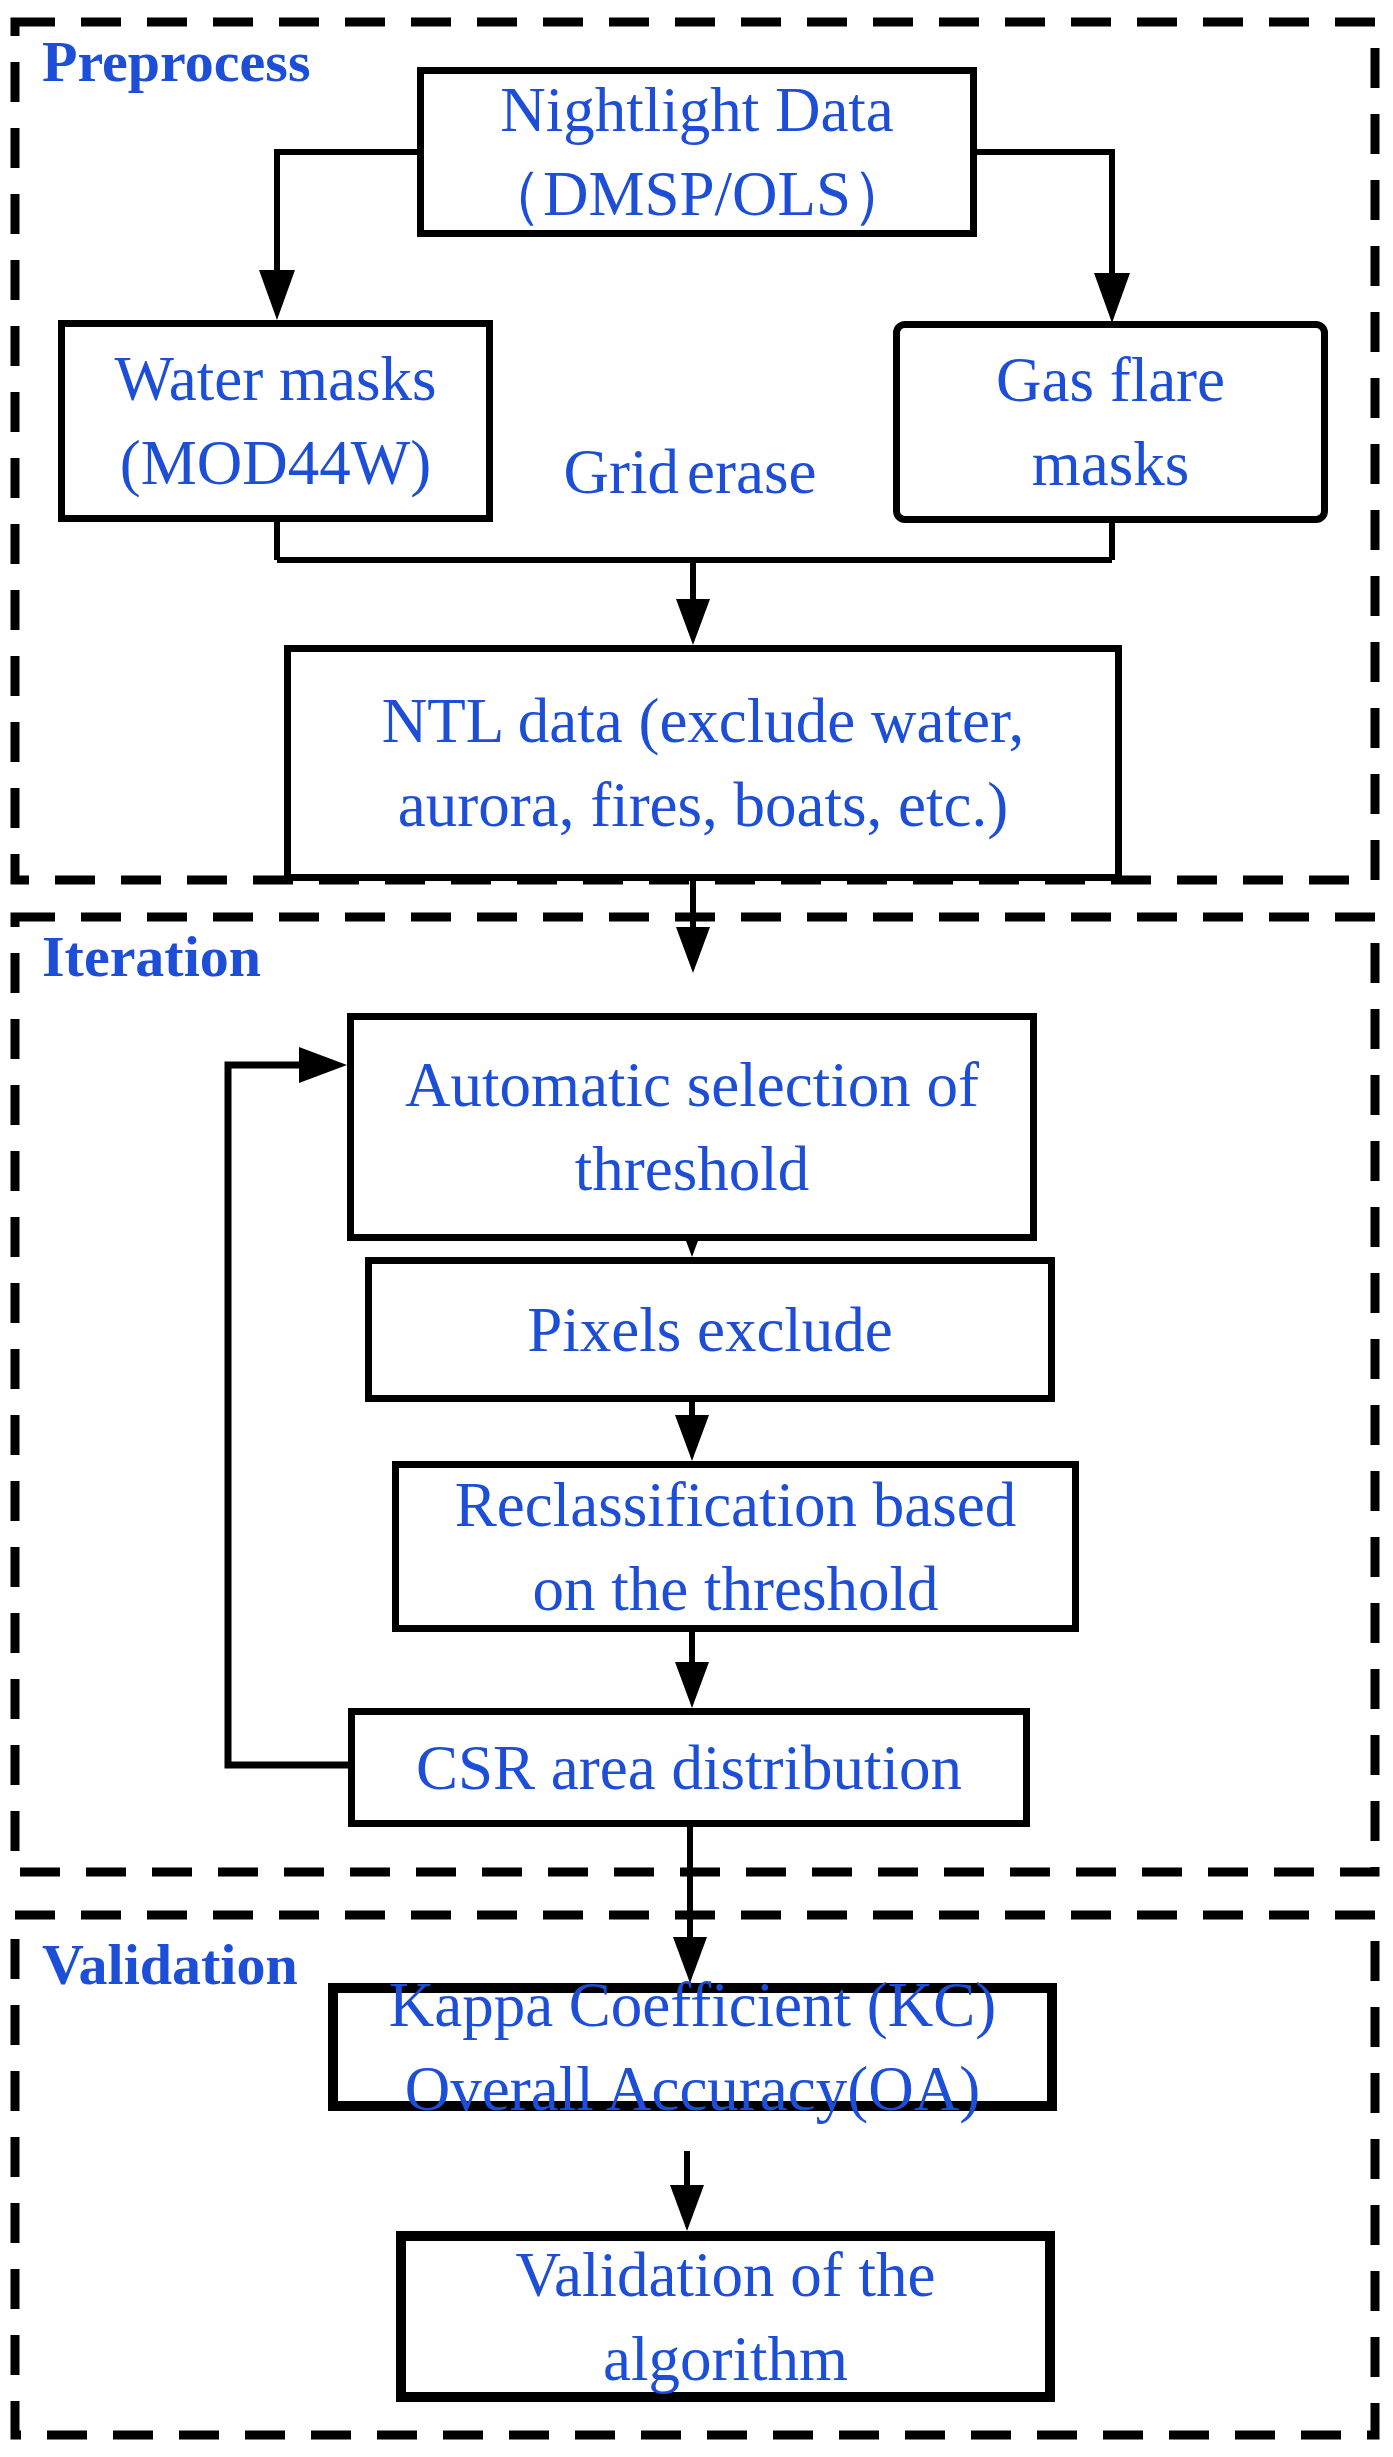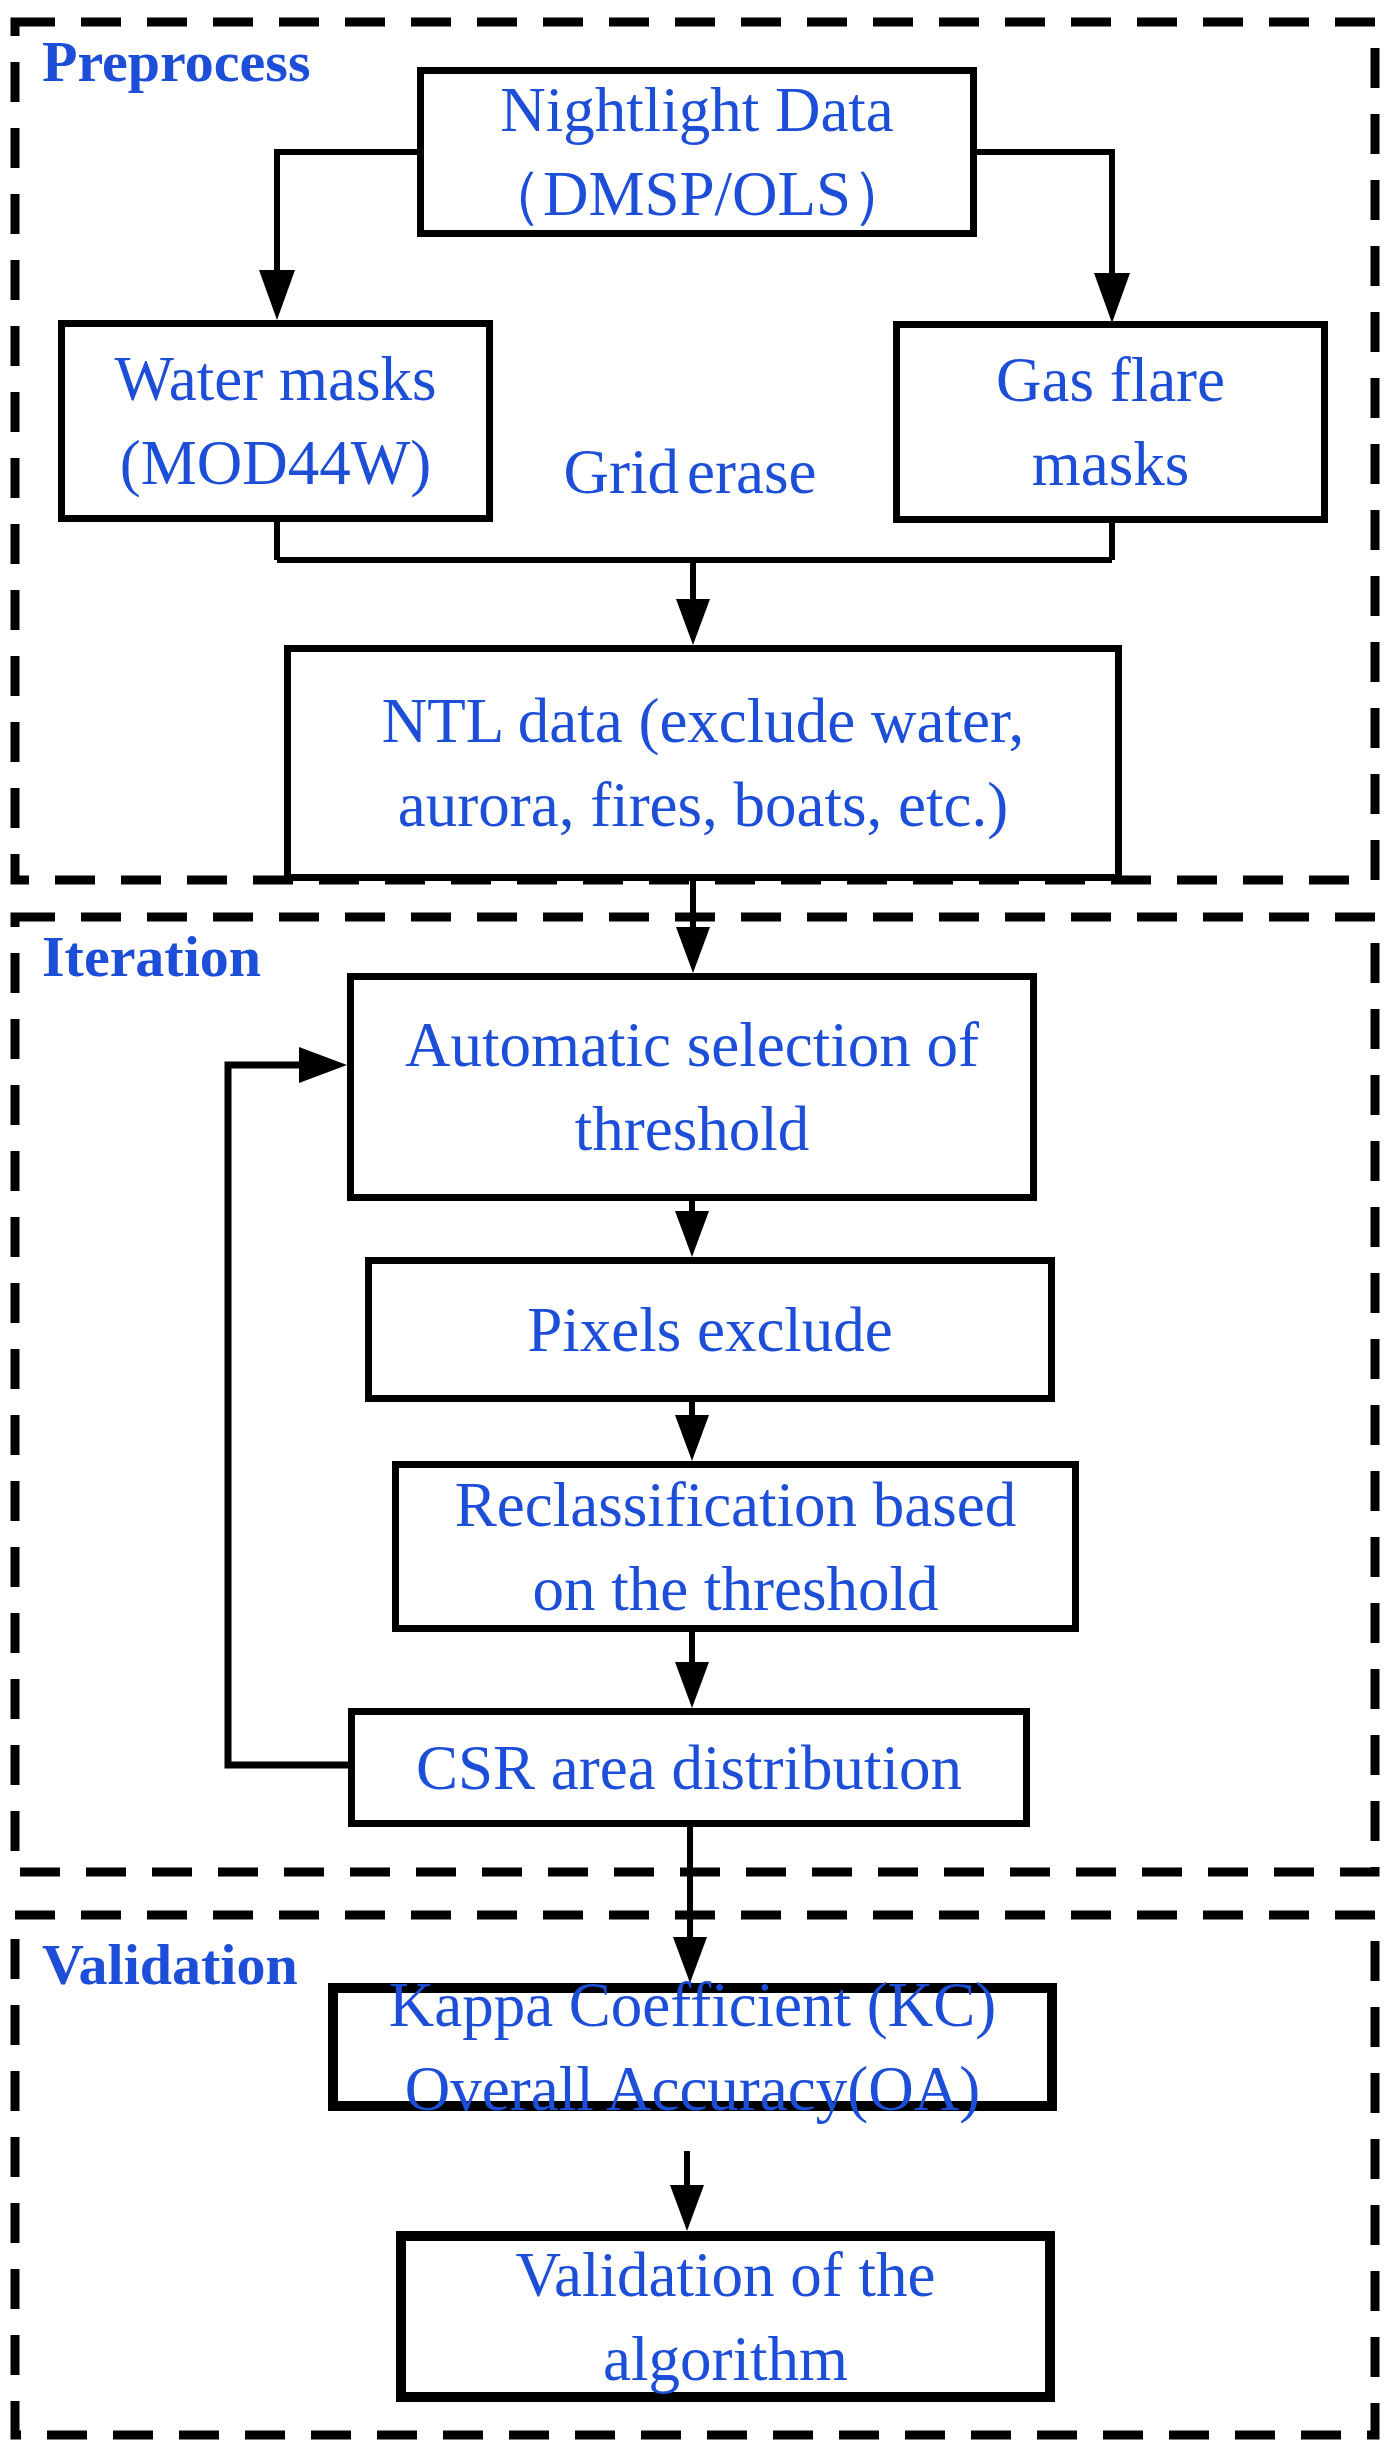--- a/index.html
+++ b/index.html
@@ -106,36 +106,36 @@
   <div class="node" style="left:417px; top:67px; width:560px; height:170px;">
     <span class="nline">Nightlight Data</span>
     <span class="nline">（DMSP/OLS）</span>
   </div>
 
   <div class="node" style="left:58px; top:320px; width:435px; height:202px;">
     <span class="nline">Water masks</span>
     <span class="nline">(MOD44W)</span>
   </div>
 
-  <div class="node" style="left:893px; top:321px; width:435px; height:202px;">
+  <div class="node" style="left:893px; top:321px; width:435px; height:202px;border-radius:12px;">
     <span class="nline">Gas flare</span>
     <span class="nline">masks</span>
   </div>
 
   <div class="floating-label" style="left:570px; top:392px; width:240px; height:160px;">
     <span class="nline">Grid</span>
     <span class="nline">erase</span>
   </div>
 
   <div class="node" style="left:284px; top:645px; width:838px; height:236px;">
     <span class="nline">NTL data (exclude water,</span>
     <span class="nline">aurora, fires, boats, etc.)</span>
   </div>
 
-  <div class="node" style="left:347px; top:973px; width:690px; height:228px;">
+  <div class="node" style="left:347px; top:1013px; width:690px; height:228px;">
     <span class="nline">Automatic selection of</span>
     <span class="nline">threshold</span>
   </div>
 
   <div class="node" style="left:347px; top:1257px; width:690px; height:145px;margin-left:18px;">
     <span class="nline">Pixels exclude</span>
   </div>
 
   <div class="node" style="left:348px; top:1461px; width:687px; height:171px;margin-left:44px;">
     <span class="nline">Reclassification based</span>

